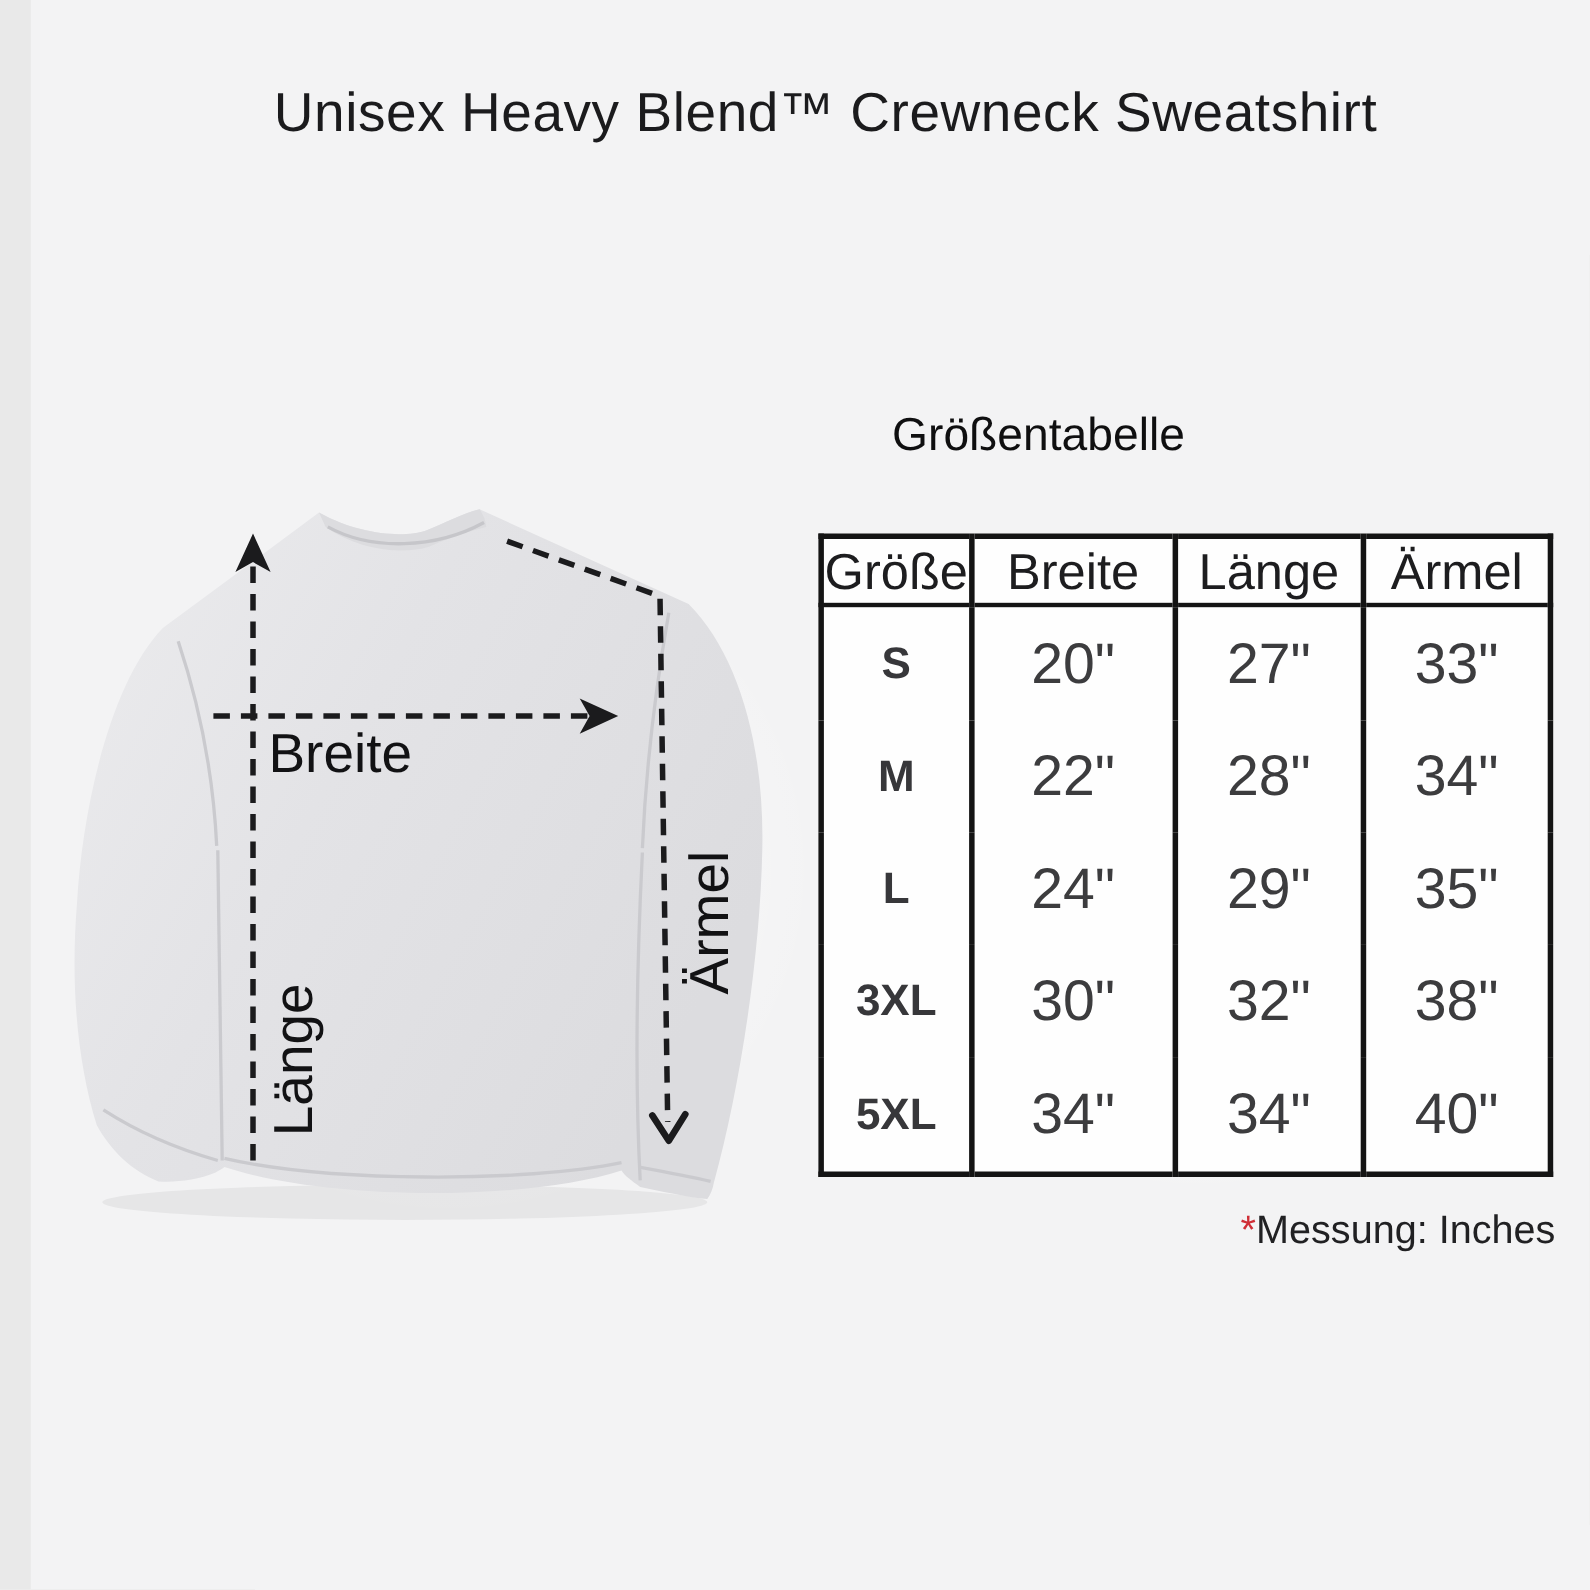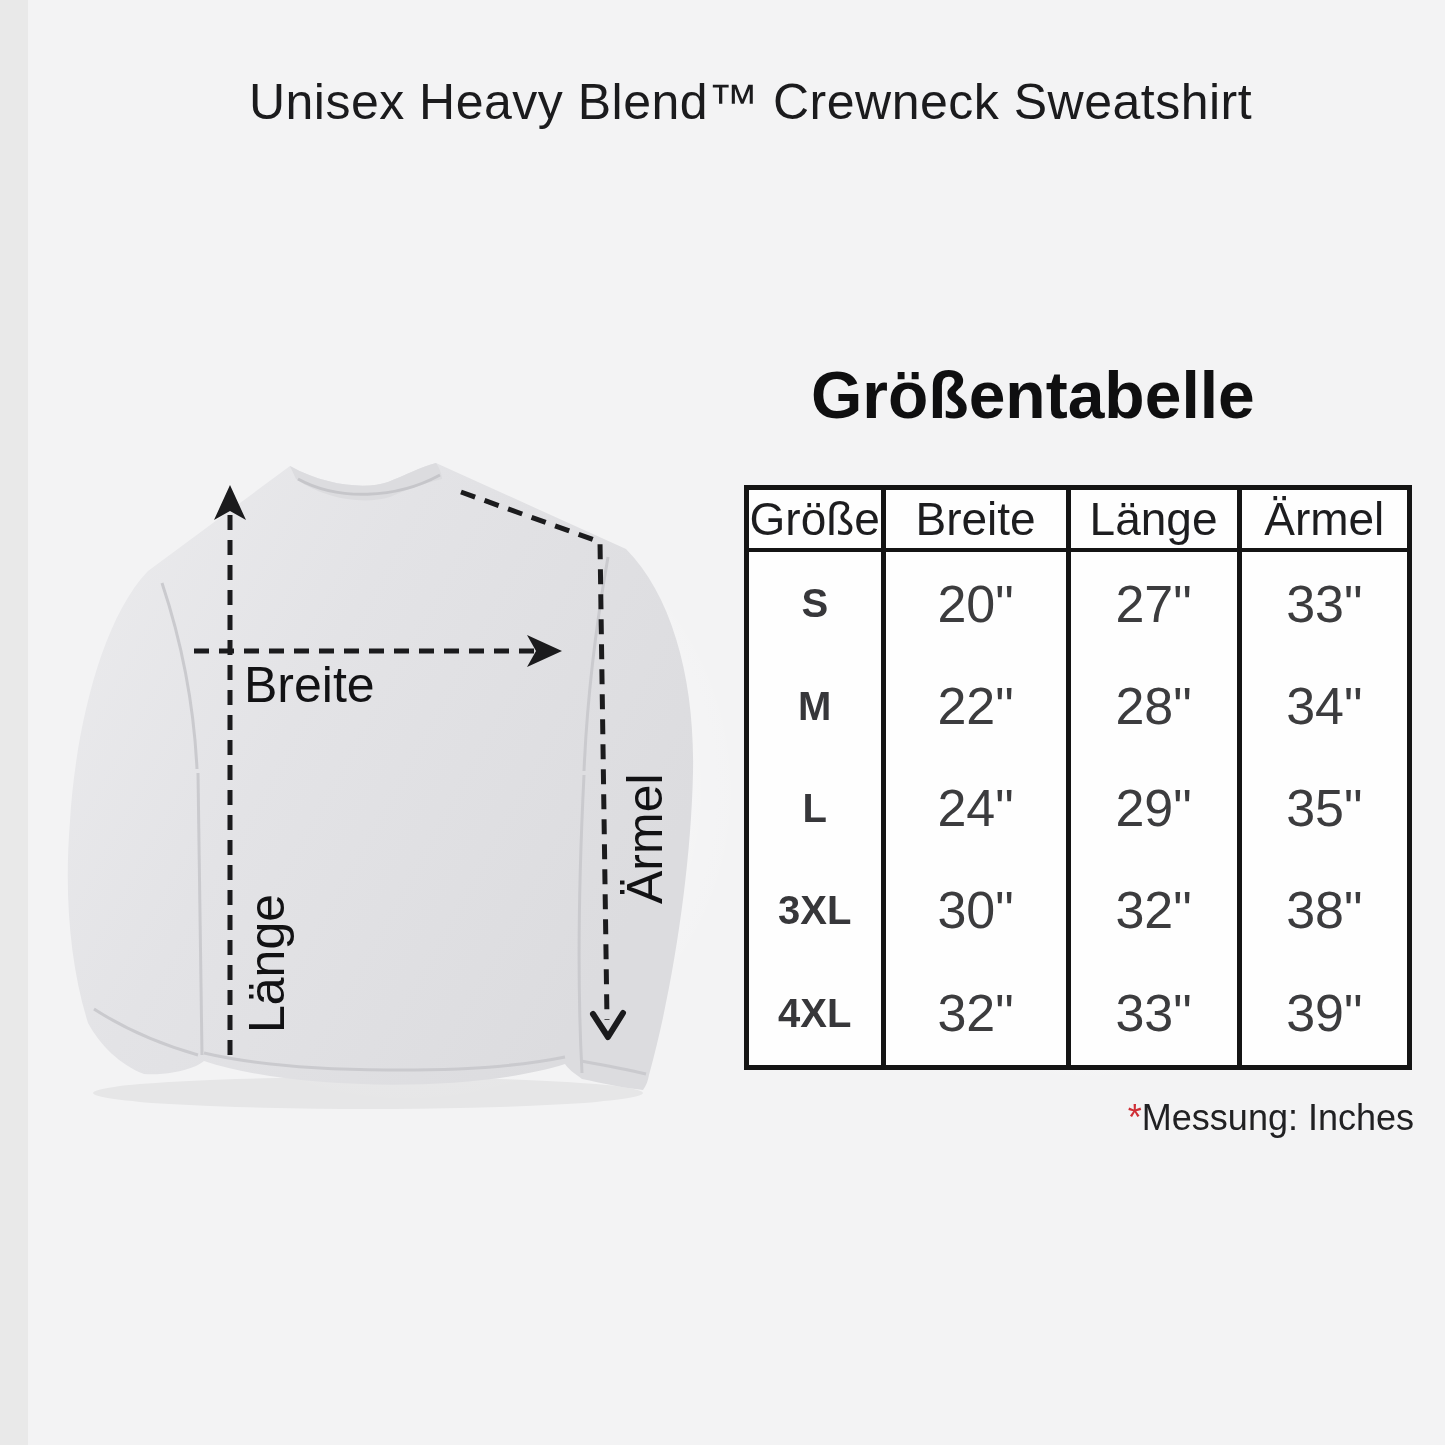--- a/index.html
+++ b/index.html
@@ -14,21 +14,21 @@
   .glow-left{left:-70px;top:360px;width:900px;height:860px;
     background:radial-gradient(closest-side,rgba(255,255,255,.95),rgba(255,255,255,0) 75%);}
   .glow-table{left:650px;top:390px;width:820px;height:780px;
     background:radial-gradient(closest-side,rgba(255,255,255,.8),rgba(255,255,255,0) 80%);}
   .title{
     position:absolute;top:72px;left:0;width:100%;text-align:center;
     font-size:50px;line-height:60px;font-weight:400;letter-spacing:.5px;color:#1b1b1d;
   }
   .chart-heading{
     position:absolute;left:783px;top:362px;
-    font-size:66px;line-height:66px;font-weight:700;color:#0f0f10;letter-spacing:0;
+    font-size:42px;line-height:66px;font-weight:400;color:#0f0f10;letter-spacing:0;
   }
   .diagram{position:absolute;left:20px;top:425px;width:700px;height:700px;}
   .diagram svg{display:block;width:100%;height:100%;}
   .diagram text{
     font-family:"Liberation Sans",sans-serif;font-size:50px;fill:#121214;
   }
   .size-table{
     position:absolute;left:716px;top:485px;width:668px;height:585px;
     border-collapse:collapse;table-layout:fixed;background:#fefefe;
   }
@@ -169,23 +169,23 @@
         <td>29"</td>
         <td>35"</td>
       </tr>
       <tr>
         <td class="size-cell">3XL</td>
         <td>30"</td>
         <td>32"</td>
         <td>38"</td>
       </tr>
       <tr>
-        <td class="size-cell">4XL</td>
-        <td>32"</td>
-        <td>33"</td>
-        <td>39"</td>
+        <td class="size-cell">5XL</td>
+        <td>34"</td>
+        <td>34"</td>
+        <td>40"</td>
       </tr>
     </tbody>
   </table>
 
   <div class="footnote"><span class="star">*</span><span>Messung: Inches</span></div>
 
 </div>
 
 </body></html>

